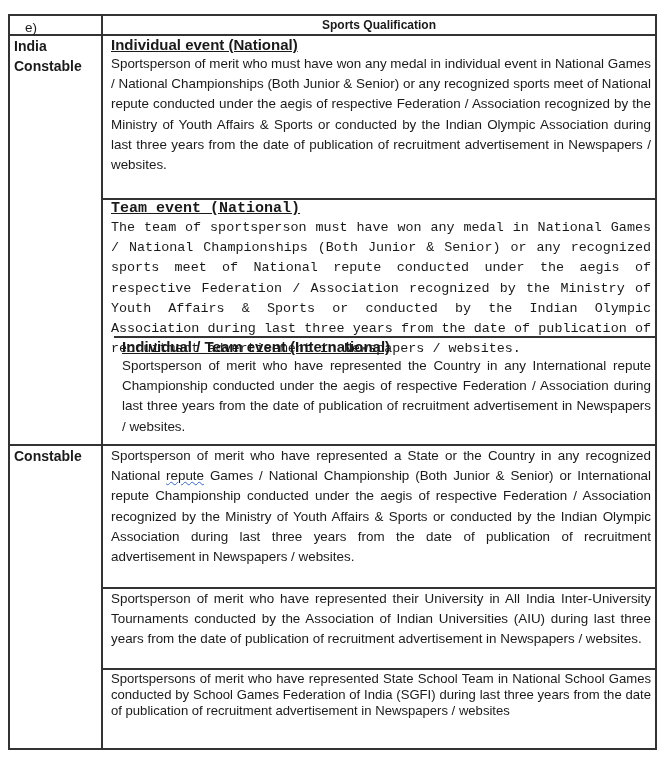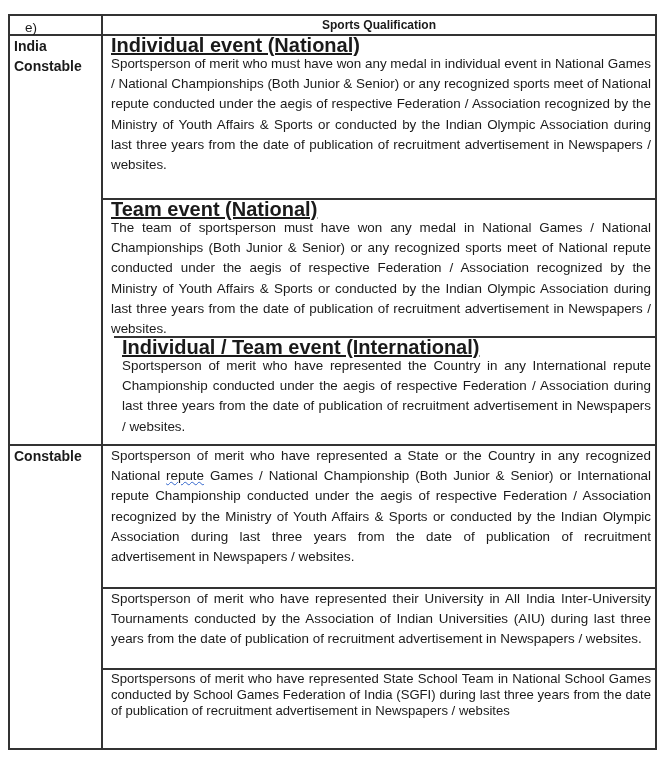--- a/index.html
+++ b/index.html
@@ -13,21 +13,21 @@
               border-right: 2px solid #333; box-sizing: border-box;
               font-size: 13.5px; line-height: 18px; padding-left: 15px; padding-top: 3px; }
   .hdr-right { position: absolute; left: 93px; right: 0; top: 0; height: 18px;
                text-align: center; font-weight: bold; font-size: 12px; line-height: 18px; }
   .col-div { position: absolute; left: 91px; top: 18px; bottom: 0; width: 2px; background: #333; }
   .role { position: absolute; left: 4px; font-weight: bold; font-size: 14px; line-height: 20px; }
   .cell { position: absolute; left: 93px; right: 0; box-sizing: border-box;
           padding: 0 4px 0 8px; font-size: 13.4px; line-height: 20.2px; text-align: justify; }
   .cell.tight { line-height: 15.8px; font-size: 13.1px; padding-top: 1px; }
   .cell-border { border-top: 2px solid #333; }
-  .hd { font-weight: bold; text-decoration: underline; font-size: 20px; display: block; line-height: 18px; }
+  .hd { font-weight: bold; text-decoration: underline; font-size: 15px; display: block; line-height: 18px; }
   .body-text { display: block; }
   .spell { text-decoration: underline wavy #3366cc; text-decoration-thickness: 1px; }
 </style>
 </head>
 <body>
 
 <div class="tbl">
   <div class="hdr">
     <div class="hdr-left">e)</div>
     <div class="hdr-right">Sports Qualification</div>
@@ -37,21 +37,21 @@
   <div class="role" style="top:20px;">
     <span>India</span><br>
     <span>Constable</span>
   </div>
 
   <div class="cell" style="top:20px; height:162px;">
     <span class="hd">Individual event (National)</span>
     <span class="body-text">Sportsperson of merit who must have won any medal in individual event in National Games / National Championships (Both Junior &amp; Senior) or any recognized sports meet of National repute conducted under the aegis of respective Federation / Association recognized by the Ministry of Youth Affairs &amp; Sports or conducted by the Indian Olympic Association during last three years from the date of publication of recruitment advertisement in Newspapers / websites.</span>
   </div>
 
-  <div class="cell cell-border" style="top:182px; height:100px;">
+  <div class="cell cell-border" style="top:182px; height:100px;font-family:Liberation Mono, monospace;">
     <span class="hd">Team event (National)</span>
     <span class="body-text">The team of sportsperson must have won any medal in National Games / National Championships (Both Junior &amp; Senior) or any recognized sports meet of National repute conducted under the aegis of respective Federation / Association recognized by the Ministry of Youth Affairs &amp; Sports or conducted by the Indian Olympic Association during last three years from the date of publication of recruitment advertisement in Newspapers / websites.</span>
   </div>
 
   <div class="cell cell-border" style="top:320px; height:102px;margin-left:11px;">
     <span class="hd">Individual / Team event (International)</span>
     <span class="body-text">Sportsperson of merit who have represented the Country in any International repute Championship conducted under the aegis of respective Federation / Association during last three years from the date of publication of recruitment advertisement in Newspapers / websites.</span>
   </div>
 
   <div style="position:absolute; left:0; right:0; top:428px; height:2px; background:#333;"></div>

